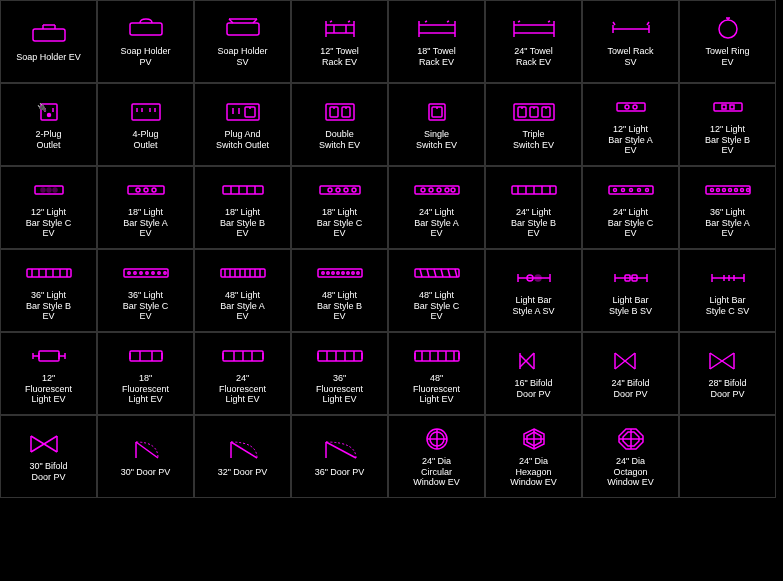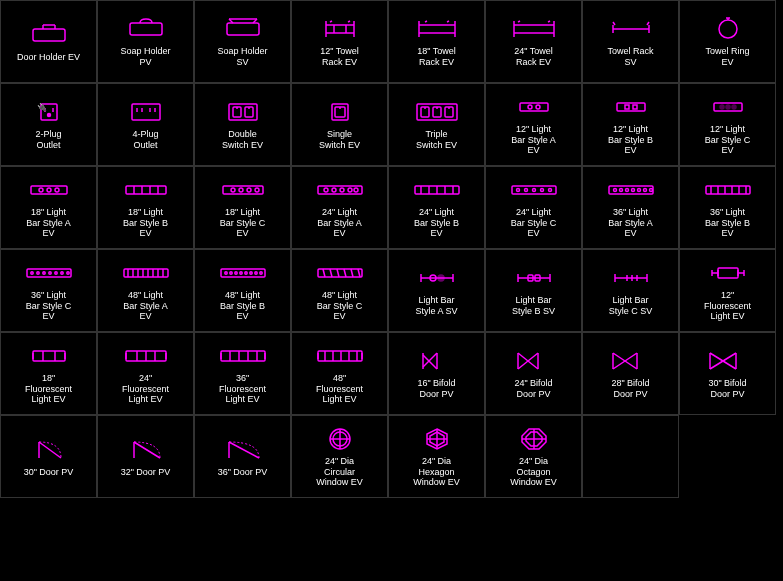--- a/index.html
+++ b/index.html
@@ -55,21 +55,21 @@
 
   <div class="grid-item">
     <div class="item-icon">
       <svg viewBox="0 0 48 24" fill="none" stroke="#ff00ff" stroke-width="1.5">
         <rect x="8" y="6" width="32" height="12" rx="2"></rect>
         <line x1="18" y1="2" x2="18" y2="6"></line>
         <line x1="30" y1="2" x2="30" y2="6"></line>
         <line x1="18" y1="2" x2="30" y2="2"></line>
       </svg>
     </div>
-    <div class="item-label">Door Holder
+    <div class="item-label">Soap Holder
 EV</div>
   </div>
 
   <div class="grid-item">
     <div class="item-icon">
       <svg viewBox="0 0 48 24" fill="none" stroke="#ff00ff" stroke-width="1.5">
         <rect x="8" y="6" width="32" height="12" rx="2"></rect>
         <path d="M18 6 Q18 2 24 2 Q30 2 30 6" fill="none"></path>
       </svg>
     </div>
@@ -175,20 +175,32 @@
         <rect x="10" y="4" width="28" height="16" rx="1"></rect>
         <line x1="15" y1="8" x2="15" y2="12"></line>
         <line x1="20" y1="8" x2="20" y2="12"></line>
         <line x1="28" y1="8" x2="28" y2="12"></line>
         <line x1="33" y1="8" x2="33" y2="12"></line>
       </svg>
     </div>
     <div class="item-label">4-Plug<br>Outlet</div>
   </div>
 
+  <div class="grid-item">
+    <div class="item-icon">
+      <svg viewBox="0 0 48 24" fill="none" stroke="#ff00ff" stroke-width="1.5">
+        <rect x="8" y="4" width="32" height="16" rx="1"></rect>
+        <line x1="14" y1="8" x2="14" y2="14"></line>
+        <line x1="20" y1="8" x2="20" y2="14"></line>
+        <rect x="26" y="7" width="10" height="10" rx="1"></rect>
+        <line x1="31" y1="7" x2="31" y2="9"></line>
+      </svg>
+    </div>
+    <div class="item-label">Plug And<br>Switch Outlet</div>
+  </div>
 
   <div class="grid-item">
     <div class="item-icon">
       <svg viewBox="0 0 48 24" fill="none" stroke="#ff00ff" stroke-width="1.5">
         <rect x="10" y="4" width="28" height="16" rx="1"></rect>
         <rect x="14" y="7" width="8" height="10" rx="1"></rect>
         <rect x="26" y="7" width="8" height="10" rx="1"></rect>
         <line x1="18" y1="7" x2="18" y2="9"></line>
         <line x1="30" y1="7" x2="30" y2="9"></line>
       </svg>

